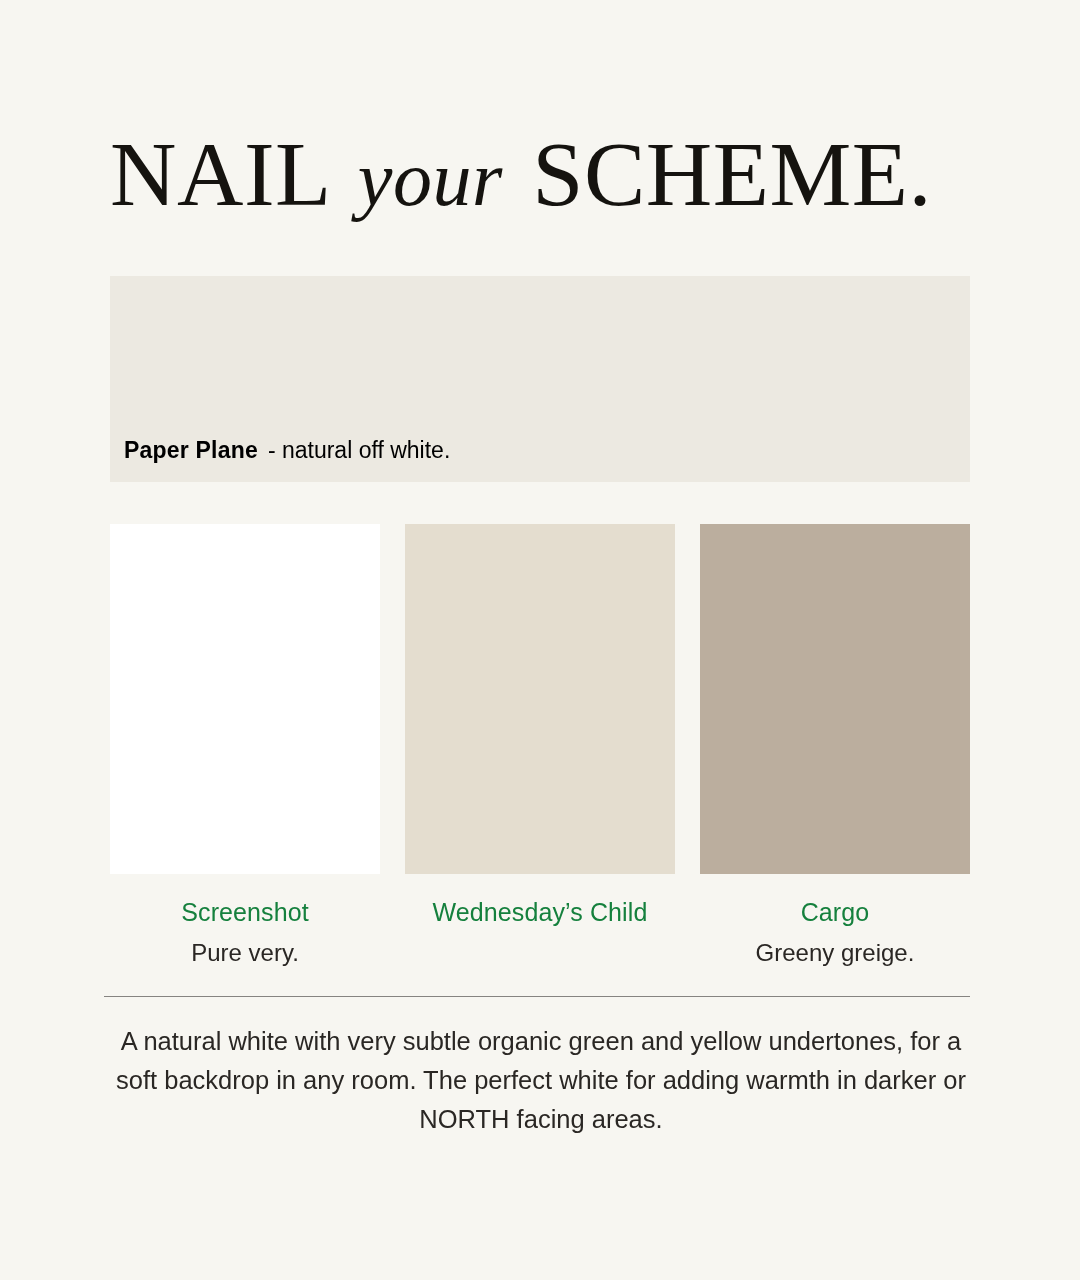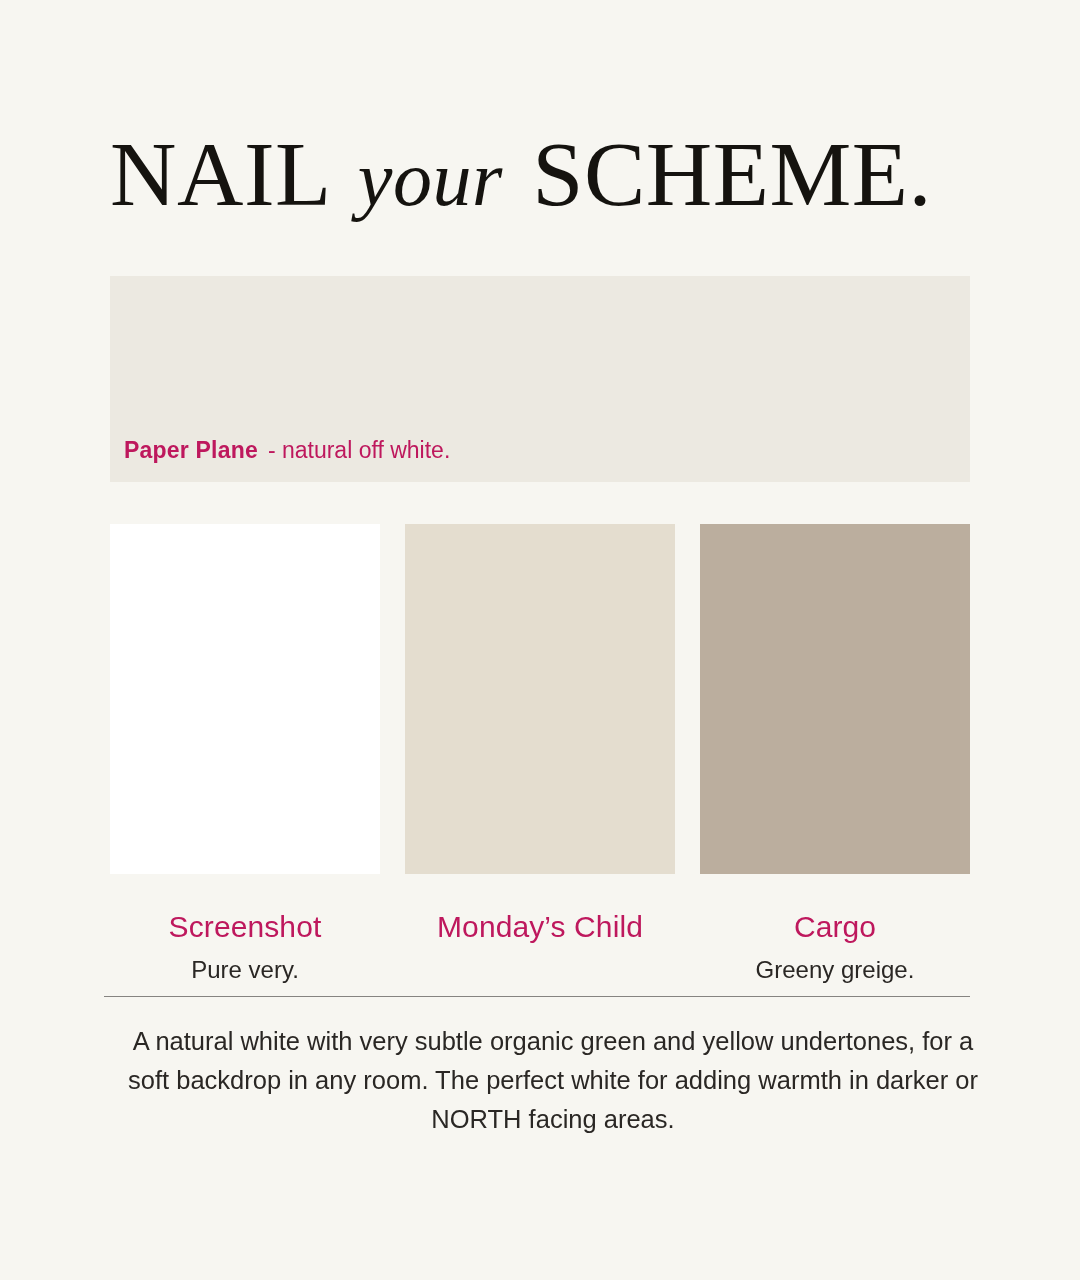--- a/index.html
+++ b/index.html
@@ -46,21 +46,21 @@
     top: 276px;
     width: 860px;
     height: 206px;
     background: #ece9e1;
   }
   .hero-caption {
     position: absolute;
     left: 14px;
     bottom: 18px;
     font-size: 23px;
-    color: #be185d;
+    color: #000000;
     white-space: nowrap;
   }
   .hero-caption .name {
     font-weight: bold;
     letter-spacing: 0.2px;
   }
   .hero-caption .desc {
     font-weight: normal;
     padding-left: 10px;
   }
@@ -74,23 +74,23 @@
     justify-content: space-between;
   }
   .swatch-card {
     width: 270px;
   }
   .swatch-chip {
     width: 270px;
     height: 350px;
   }
   .swatch-name {
-    margin-top: 36px;
-    font-size: 30px;
-    color: #be185d;
+    margin-top: 24px;
+    font-size: 25px;
+    color: #15803d;
     letter-spacing: 0.1px;
   }
   .swatch-desc {
     margin-top: 12px;
     font-size: 24px;
     color: #2a2724;
     font-weight: 300;
   }
   
   .divider {
@@ -98,21 +98,21 @@
     left: 104px;
     top: 996px;
     width: 866px;
     height: 1px;
     background: #2a2724;
     opacity: 0.55;
   }
   
   .body-text {
     position: absolute;
-    left: 122px;
+    left: 110px;
     top: 1022px;
     width: 862px;
     font-size: 25.5px;
     line-height: 39px;
     color: #2a2724;
     font-weight: 300;
   }
 </style>
 </head>
 <body style="background: rgb(247, 246, 241);">
@@ -134,21 +134,21 @@
   <div class="swatch-row">
 
     <div class="swatch-card">
       <div class="swatch-chip" id="chip-0" style="background: rgb(255, 255, 255);"></div>
       <div class="swatch-name">Screenshot</div>
       <div class="swatch-desc">Pure very.</div>
     </div>
 
     <div class="swatch-card">
       <div class="swatch-chip" id="chip-1" style="background: rgb(228, 221, 207);"></div>
-      <div class="swatch-name">Monday’s Child</div>
+      <div class="swatch-name">Wednesday’s Child</div>
     </div>
 
     <div class="swatch-card">
       <div class="swatch-chip" id="chip-2" style="background: rgb(187, 174, 158);"></div>
       <div class="swatch-name">Cargo</div>
       <div class="swatch-desc">Greeny greige.</div>
     </div>
 
   </div>
 

